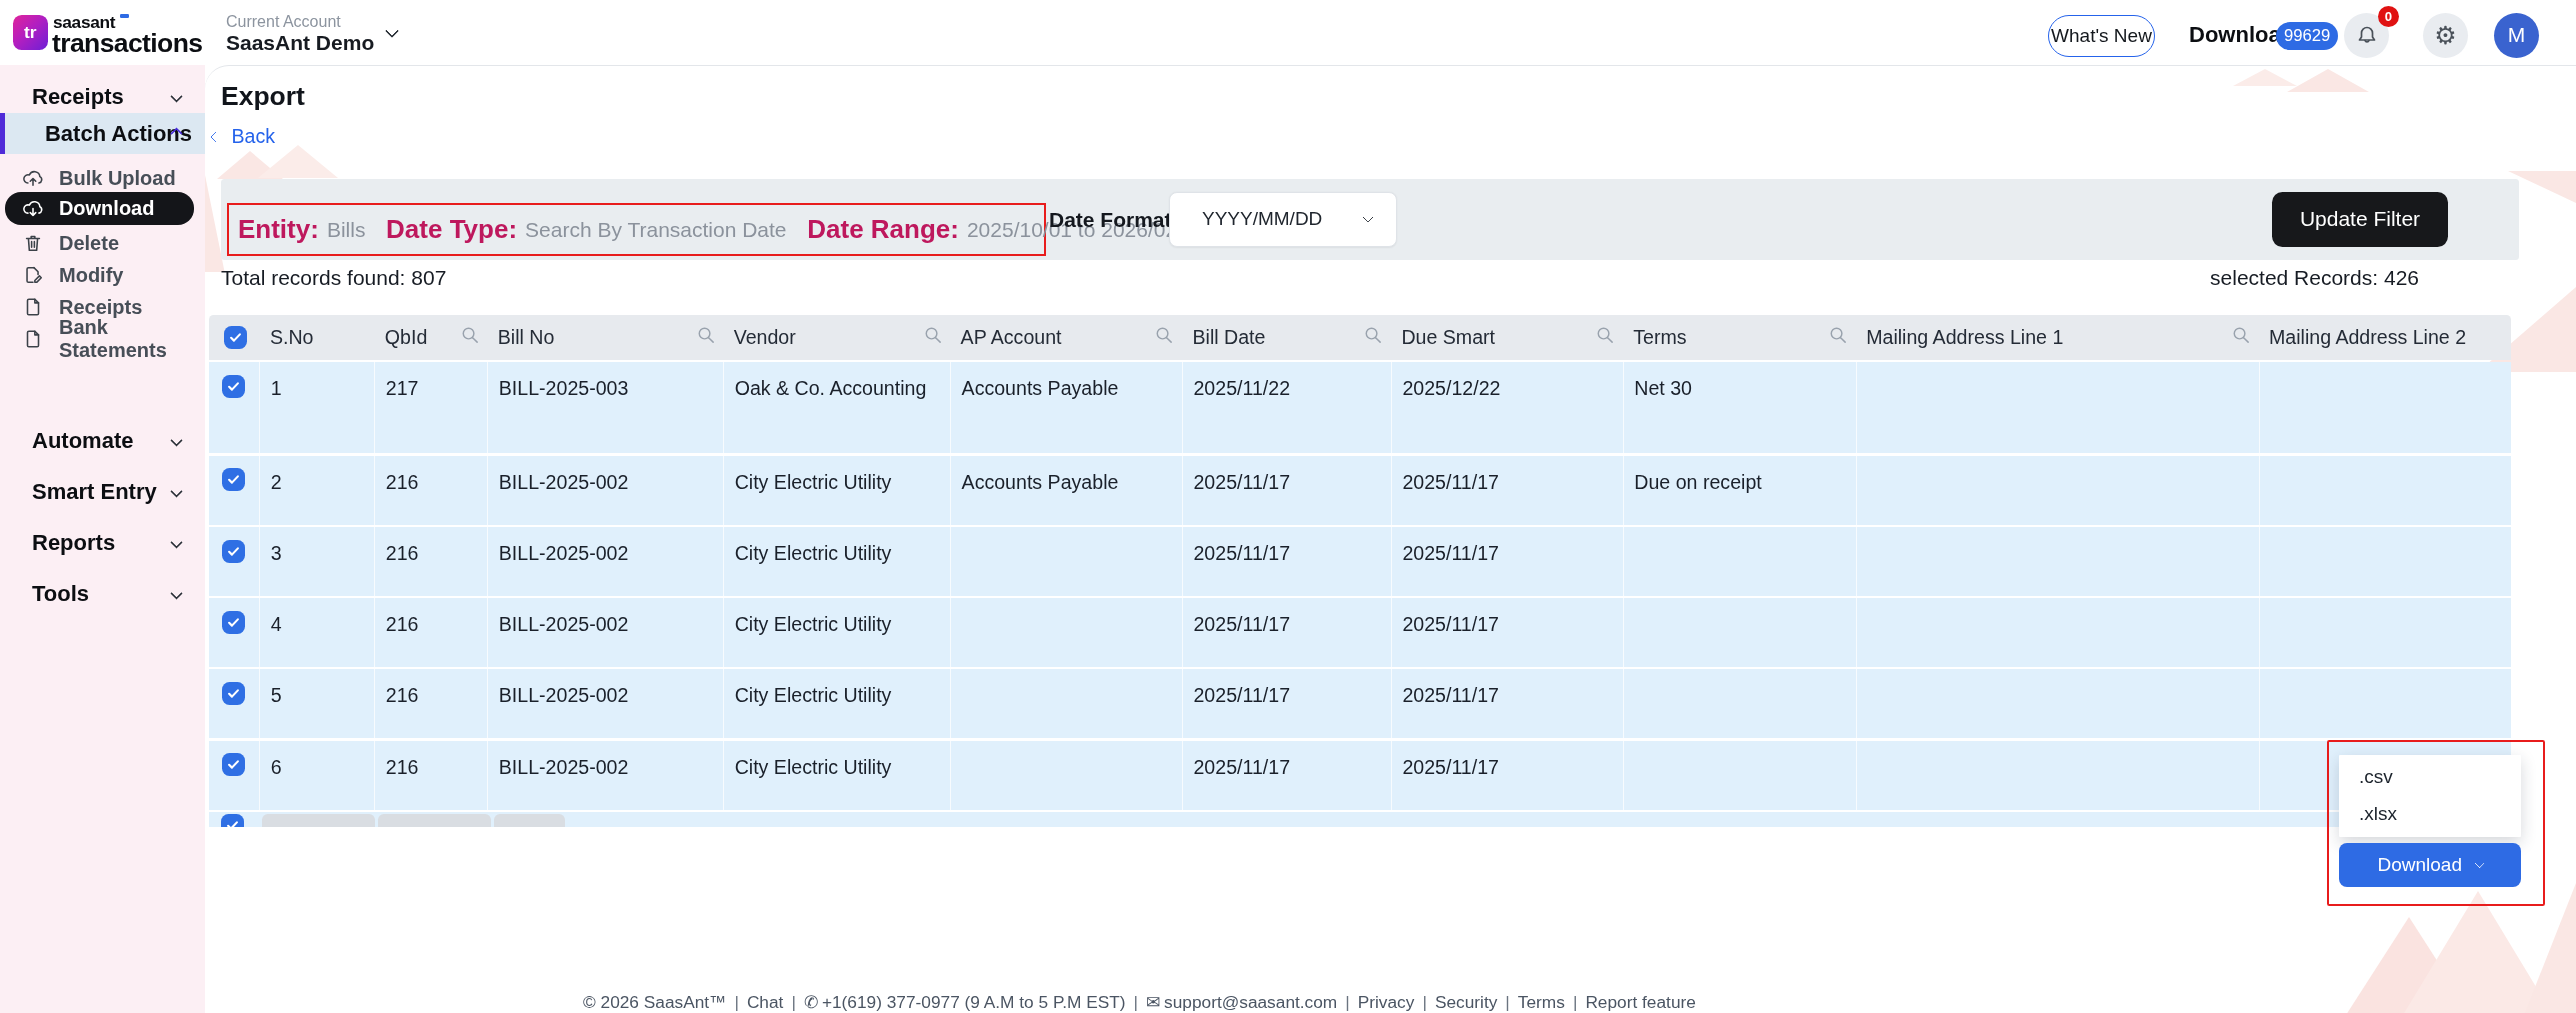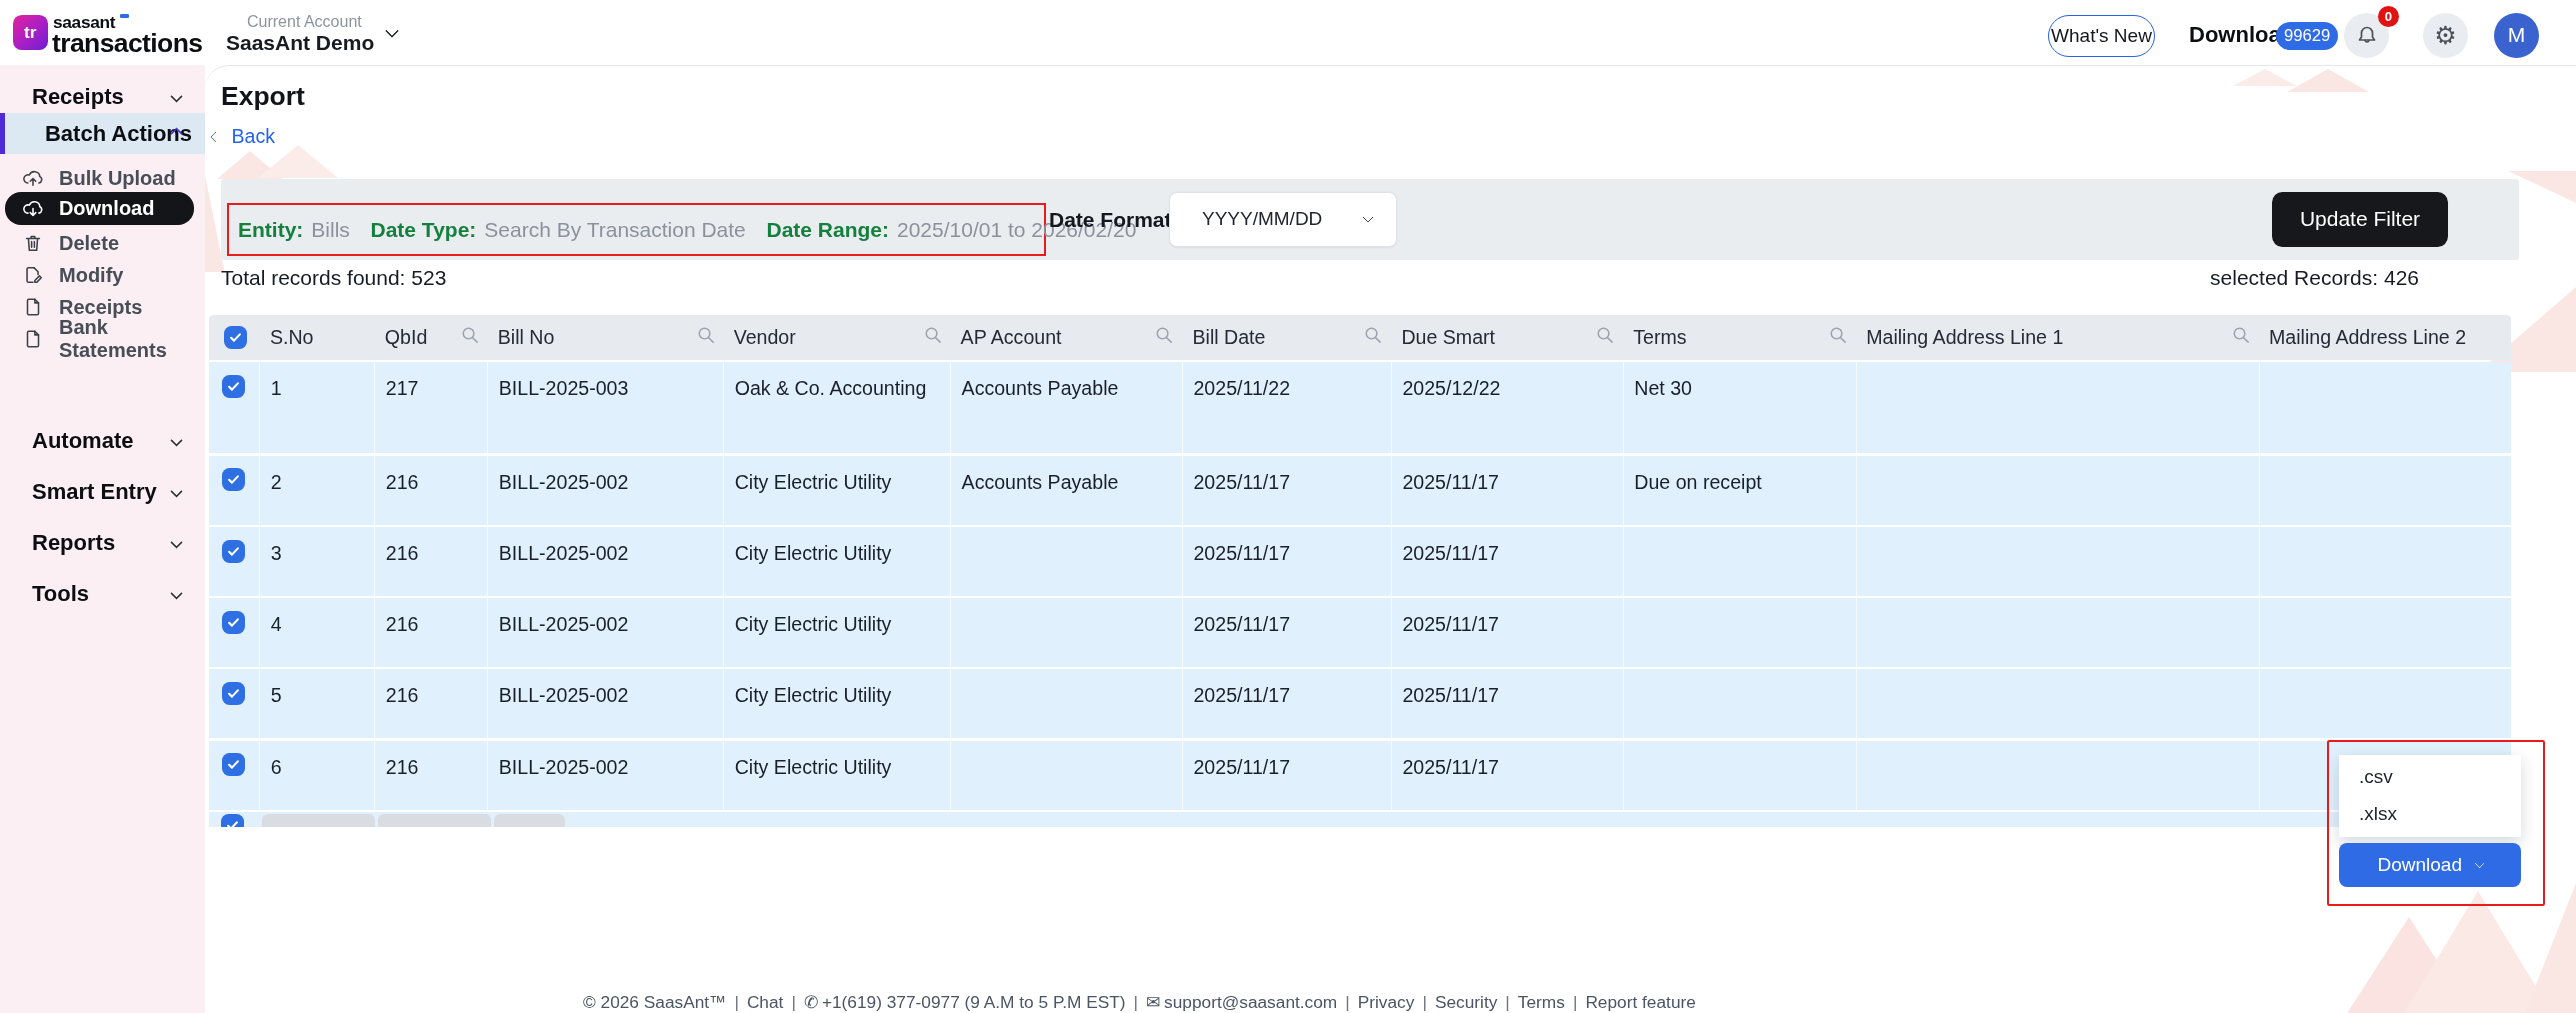--- a/index.html
+++ b/index.html
@@ -7,21 +7,21 @@
          font-family:"Liberation Sans",sans-serif;overflow:hidden;color:#171c24;}
 
   
   .topbar{position:absolute;left:0;top:0;width:2576px;height:65px;background:#fff;z-index:5;}
   .logo-badge{position:absolute;left:12.7px;top:15px;width:35px;height:35px;border-radius:8.6px;
     background:linear-gradient(135deg,#e0249a 0%,#b31fc0 45%,#6d1fd6 100%);
     color:#fff;font-weight:bold;font-size:17.3px;display:flex;align-items:center;justify-content:center;}
   .logo-top{position:absolute;left:53px;top:11.5px;font-size:17.3px;font-weight:800;letter-spacing:-0.3px;color:#0c0e12;}
   .logo-tick{position:absolute;left:120px;top:14px;width:9.2px;height:4px;background:#2e6be4;border-radius:1.2px;}
   .logo-bottom{position:absolute;left:52px;top:28px;font-size:26.5px;font-weight:800;letter-spacing:-0.6px;color:#0c0e12;}
-  .acct-label{position:absolute;left:226px;top:12.7px;font-size:16px;color:#8c949f;margin-left:21px;}
+  .acct-label{position:absolute;left:226px;top:12.7px;font-size:16px;color:#8c949f;}
   .acct-name{position:absolute;left:226px;top:31px;font-size:21px;font-weight:600;color:#171b21;display:flex;align-items:flex-start;gap:12.7px;}
   .chev{display:inline-block;width:8px;height:8px;border-right:2.3px solid #2b3138;border-bottom:2.3px solid #2b3138;transform:rotate(45deg);border-radius:0.6px;}
   .chev.up{transform:rotate(-135deg);}
   .chev.left{transform:rotate(135deg);}
   .whats-new{position:absolute;left:2048px;top:15px;width:105px;height:40px;border:1.7px solid #2563eb;border-radius:21px;
     background:#fff;font-size:19px;color:#14181d;display:flex;align-items:center;justify-content:center;}
   .credits-label{position:absolute;left:2189px;top:22px;font-size:22px;font-weight:800;color:#0c0e12;}
   .credits-pill{position:absolute;left:2276px;top:22px;min-width:58px;height:28px;border-radius:14px;background:#2e6be4;
     color:#fff;font-size:16.7px;display:flex;align-items:center;justify-content:center;padding:0 8px;box-sizing:border-box;}
   .icon-circle{position:absolute;top:12.7px;width:45px;height:45px;border-radius:50%;background:#e9ecf0;
@@ -48,21 +48,21 @@
   
   .main{position:absolute;left:205px;top:65px;width:2371px;height:949px;background:#fff;
     border-top:1.2px solid #e3e6ea;border-top-left-radius:24px;z-index:1;overflow:hidden;}
   .page-title{position:absolute;left:16px;top:15px;font-size:26.5px;font-weight:800;color:#11151b;z-index:2;}
   .back-link{position:absolute;left:7px;top:59px;font-size:19.6px;color:#2563eb;display:flex;align-items:center;gap:11.5px;z-index:2;}
   .back-link .chev{border-color:#2563eb;border-width:1.7px;width:7px;height:7px;}
 
   .filter-bar{position:absolute;left:16px;top:113px;width:2298px;height:81px;background:#e9edf0;border-radius:3.5px;z-index:2;}
   .anno-red{border:2.9px solid #e81c1c;box-sizing:border-box;}
   .filter-red{position:absolute;left:5.8px;top:24px;width:819px;height:53px;display:flex;align-items:center;gap:8px;padding-left:9.2px;}
-  .f-label{font-size:21px;font-weight:800;color:#15803d;white-space:nowrap;}
+  .f-label{font-size:26px;font-weight:800;color:#be185d;white-space:nowrap;}
   .f-value{font-size:21px;color:#8b929c;white-space:nowrap;margin-right:12.7px;}
   .df-label{position:absolute;left:828px;top:0;height:81px;display:flex;align-items:center;font-size:21px;font-weight:800;color:#14181e;}
   .df-select{position:absolute;left:948px;top:12.7px;width:228px;height:55px;background:#fff;border:0.6px solid #dfe3e8;
     border-radius:8px;box-shadow:0 0.6px 1.7px rgba(0,0,0,.06);display:flex;align-items:center;justify-content:space-between;
     padding:0 24px 0 32px;box-sizing:border-box;font-size:19px;color:#20262e;}
   .df-select .chev{width:7px;height:7px;border-width:1.7px;border-color:#20262e;margin-top:-3.5px;}
   .update-btn{position:absolute;left:2051px;top:12.7px;width:176px;height:55px;background:#17181b;border-radius:10.4px;
     color:#fff;font-size:21px;display:flex;align-items:center;justify-content:center;}
 
   .total-found{position:absolute;left:16px;top:200px;font-size:21px;color:#171c24;z-index:2;}
@@ -251,21 +251,21 @@
       <div class="df-label">Date Format:</div>
       <div class="df-select">
         <span>YYYY/MM/DD</span>
         <span class="chev"></span>
       </div>
       <div class="update-btn">
         <span>Update Filter</span>
       </div>
     </div>
 
-    <div class="total-found">Total records found: 523</div>
+    <div class="total-found">Total records found: 807</div>
     <div class="selected-recs">selected Records: 426</div>
 
     <div class="table">
       <div class="thead" id="thead">
           <div class="th cbcell" style="width: 51px;">
             <div class="checkbox">
               <svg viewBox="0 0 24 24" fill="none">
                 <path d="M5 12.5l4.5 4.5L19 7" stroke="#fff" stroke-width="3.4" stroke-linecap="round" stroke-linejoin="round"></path>
               </svg>
             </div>

